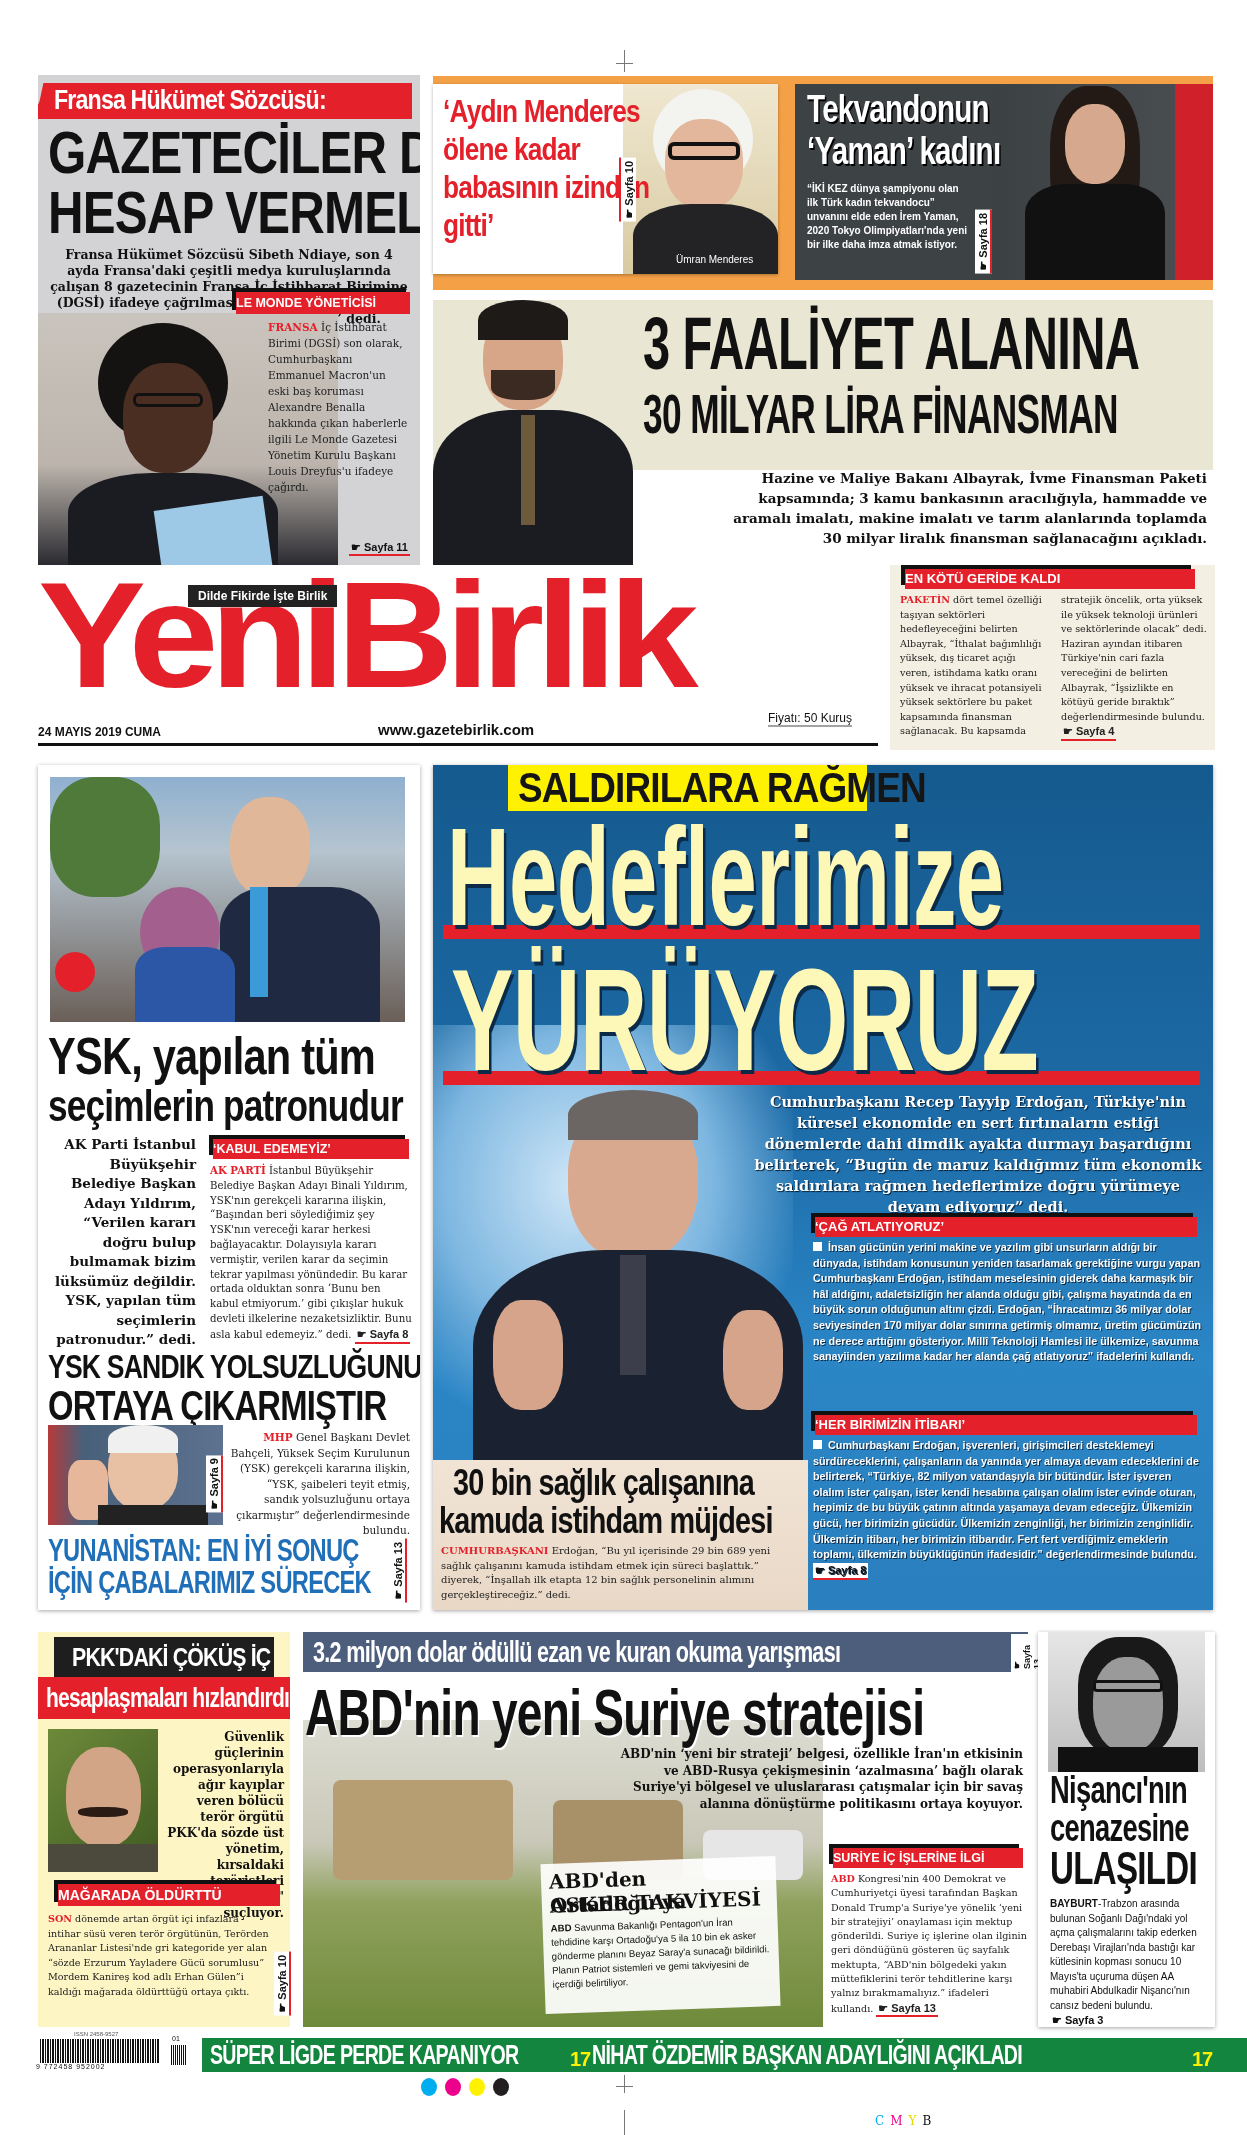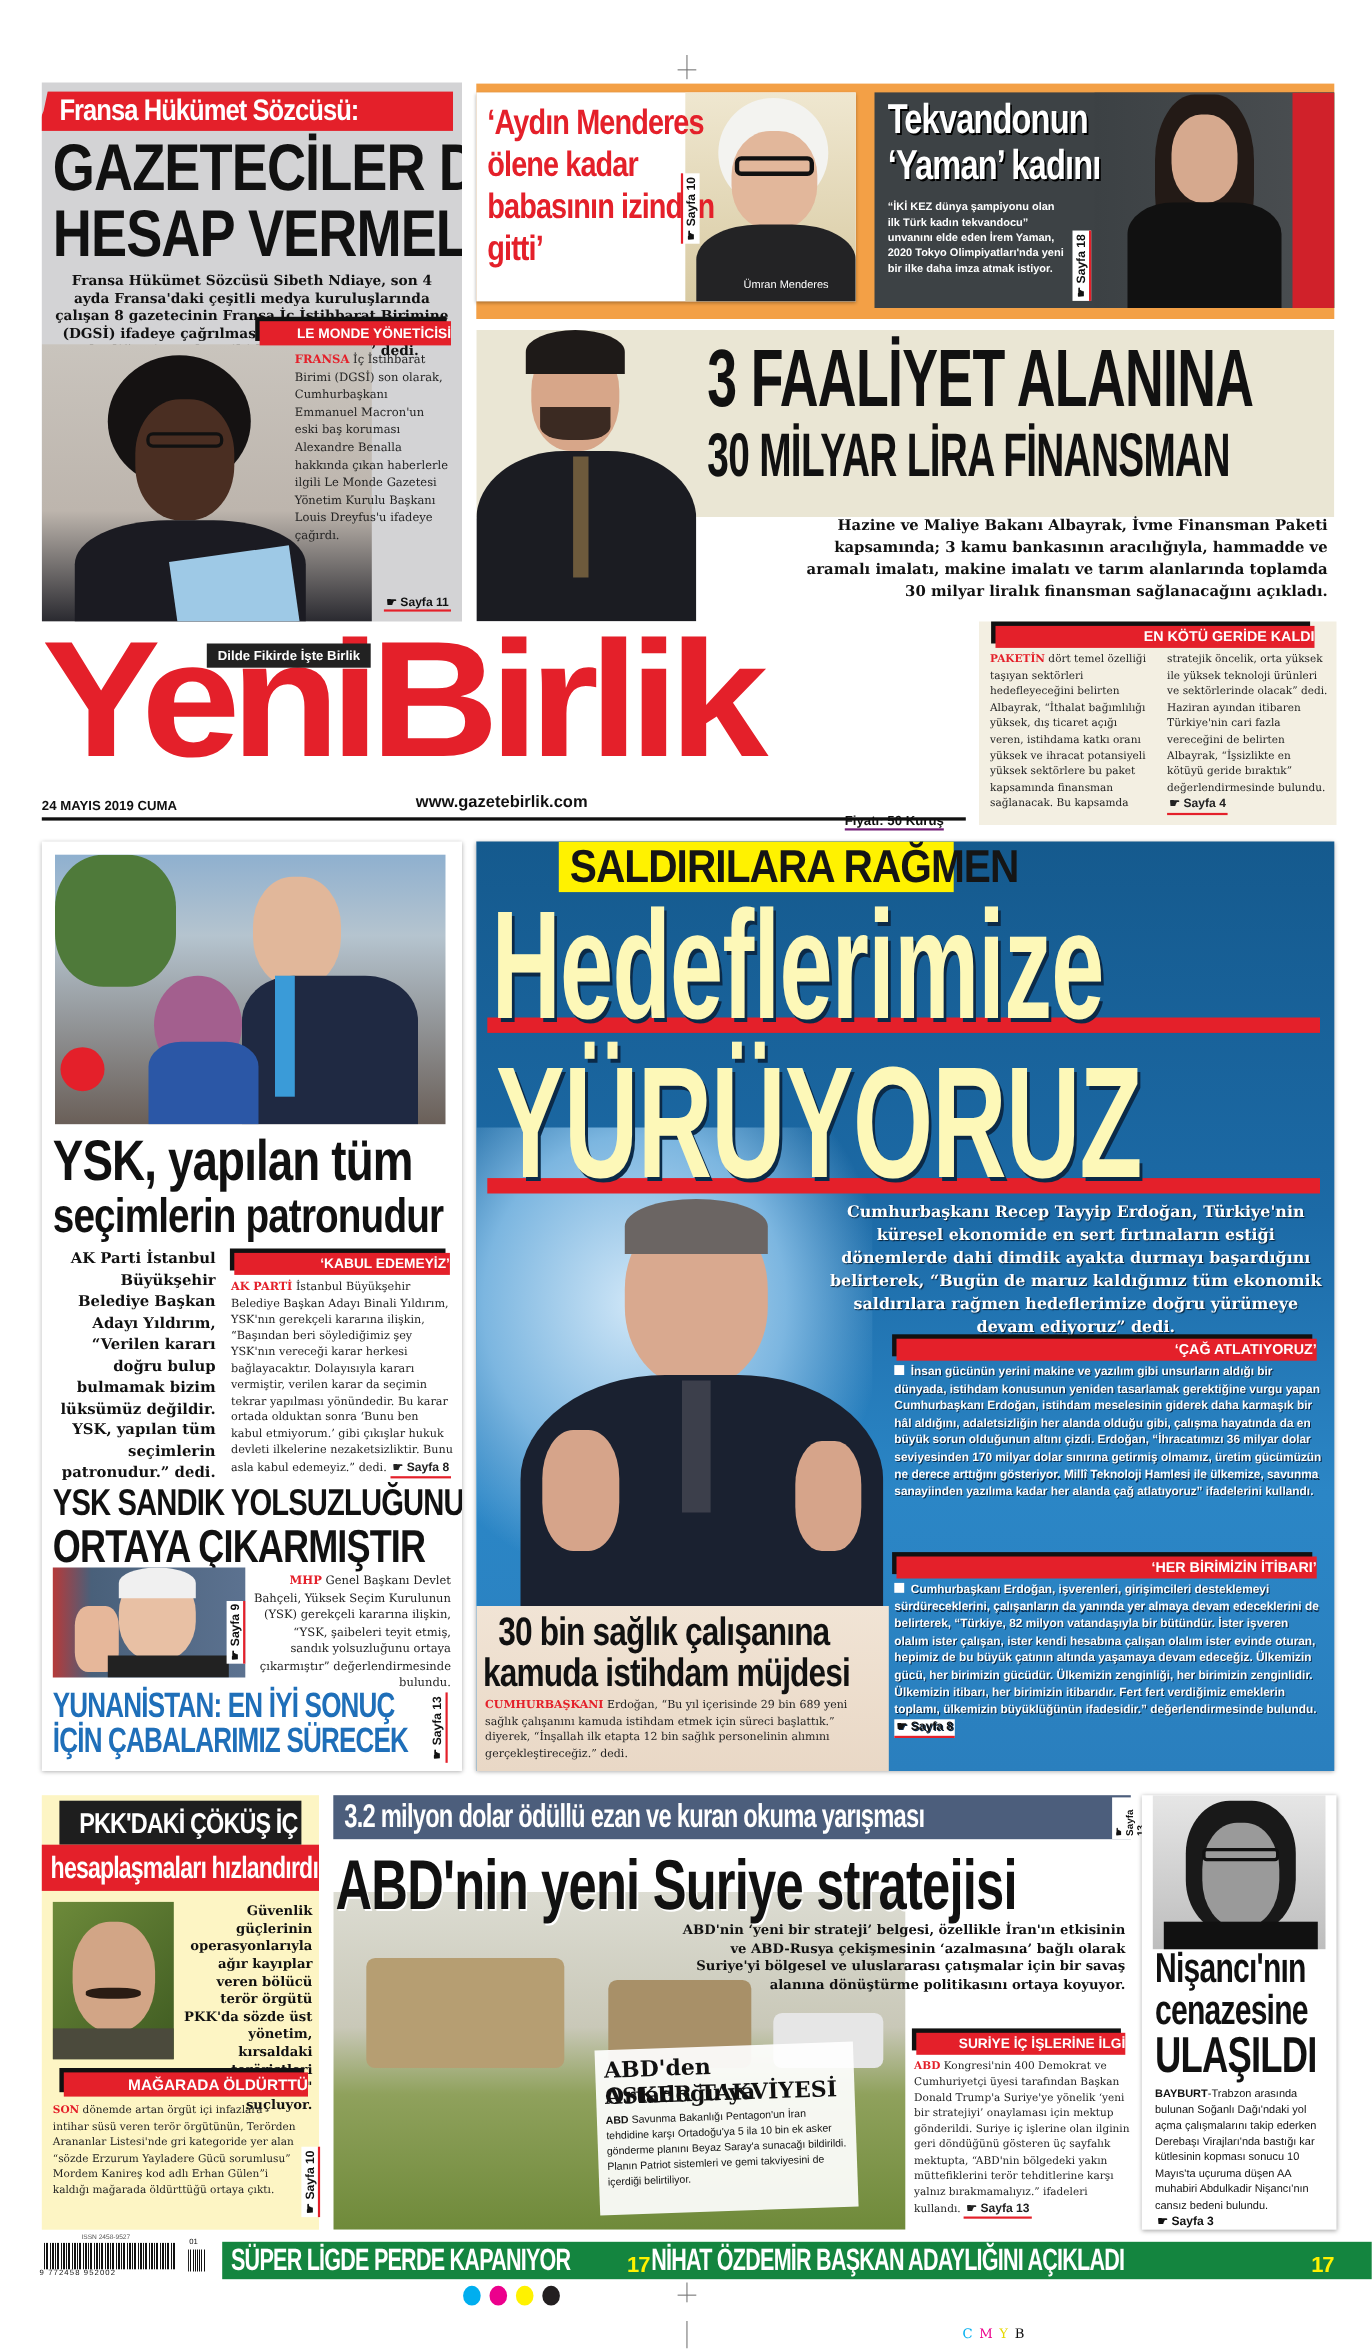--- a/index.html
+++ b/index.html
@@ -5,21 +5,21 @@
 *{box-sizing:border-box;margin:0;padding:0}
 html,body{width:1247px;height:2135px;background:#fff;overflow:hidden}
 body{position:relative;font-family:"Liberation Sans",sans-serif;color:#111}
 .abs{position:absolute}
 .cond{font-family:"Liberation Sans",sans-serif;font-weight:700;transform-origin:left top;white-space:nowrap;letter-spacing:-1px}
 .serif{font-family:"DejaVu Serif","Liberation Serif",serif}
 .lead{color:#e4202a;font-weight:700}
 .crop{position:absolute;background:#777;width:1px}
 .sayfa{display:inline-block;border-bottom:2px solid #e4202a;font-family:"Liberation Sans",sans-serif;font-weight:700;font-size:11px;padding:0 2px;white-space:nowrap}
 .sayfa-v{position:absolute;writing-mode:vertical-rl;transform:rotate(180deg);background:#fff;border-left:2px solid #e4202a;font-family:"Liberation Sans",sans-serif;font-weight:700;font-size:11px;padding:3px 1px;color:#111}
-.redbar{background:#e4202a;color:#fff;font-weight:700;text-align:right;box-shadow:-4px -4px 0 #111}
+.redbar{background:#e4202a;color:#fff;font-weight:700;text-align:left;box-shadow:-4px -4px 0 #111}
 .photo{position:absolute;overflow:hidden}
 .body-serif{font-family:"DejaVu Serif",serif;font-size:10.5px;line-height:15px;color:#222}
 </style>
 </head>
 <body>
 
 <div class="crop" style="left:624px;top:50px;height:22px"></div>
 <div class="abs" style="left:616px;top:63px;width:17px;height:1px;background:#777"></div>
 
 <div class="abs" style="left:38px;top:75px;width:382px;height:490px;background:#d3d3d5;overflow:hidden">
@@ -81,21 +81,21 @@
   <div class="cond" style="position:absolute;left:210px;top:4px;font-size:74px;line-height:80px;transform:scaleX(.66)">3 FAALİYET ALANINA</div>
   <div class="cond" style="position:absolute;left:210px;top:84px;font-size:56px;line-height:60px;transform:scaleX(.63)">30 MİLYAR LİRA FİNANSMAN</div>
   <div class="serif" style="position:absolute;left:290px;top:168px;width:484px;font-size:13.5px;line-height:20px;font-weight:700;text-align:right">Hazine ve Maliye Bakanı Albayrak, İvme Finansman Paketi kapsamında; 3 kamu bankasının aracılığıyla, hammadde ve aramalı imalatı, makine imalatı ve tarım alanlarında toplamda 30 milyar liralık finansman sağlanacağını açıkladı.</div>
 </div>
 
 <div class="abs" style="left:38px;top:575px;width:840px;height:170px">
   <div style="position:absolute;left:0;top:-20px;font-family:'Liberation Sans',sans-serif;font-weight:700;font-size:150px;line-height:160px;color:#e4202a;letter-spacing:-8px;transform:scaleX(1.08);transform-origin:left top;white-space:nowrap">YeniBirlik</div>
   <div style="position:absolute;left:150px;top:10px;background:#222;color:#fff;font-size:12px;font-weight:700;padding:4px 10px">Dilde Fikirde İşte Birlik</div>
   <div style="position:absolute;left:0;top:150px;font-size:12px;font-weight:700">24 MAYIS 2019 CUMA</div>
   <div style="position:absolute;left:340px;top:146px;font-size:15px;font-weight:700">www.gazetebirlik.com</div>
-  <div style="position:absolute;left:730px;top:164px;font-size:12px;font-weight:700;border-bottom:2px solid #701a75">Fiyatı: 50 Kuruş</div>
+  <div style="position:absolute;left:730px;top:136px;font-size:12px;font-weight:400;border-bottom:2px solid #a3a3a3">Fiyatı: 50 Kuruş</div>
   <div class="abs" style="left:0;top:168px;width:840px;height:3px;background:#111"></div>
 </div>
 
 <div class="abs" style="left:890px;top:565px;width:325px;height:185px;background:#f3efe2">
   <div class="redbar" style="position:absolute;left:15px;top:4px;width:290px;height:20px;font-size:13px;line-height:20px">EN KÖTÜ GERİDE KALDI</div>
   <div class="body-serif" style="position:absolute;left:10px;top:28px;width:308px;column-count:2;column-gap:14px;font-size:9.6px;line-height:14.6px">
     <span class="lead">PAKETİN</span><span> dört temel özelliği taşıyan sektörleri hedefleyeceğini belirten Albayrak, “İthalat bağımlılığı yüksek, dış ticaret açığı veren, istihdama katkı oranı yüksek ve ihracat potansiyeli yüksek sektörlere bu paket kapsamında finansman sağlanacak. Bu kapsamda stratejik öncelik, orta yüksek ile yüksek teknoloji ürünleri ve sektörlerinde olacak” dedi. Haziran ayından itibaren Türkiye'nin cari fazla vereceğini de belirten Albayrak, “İşsizlikte en kötüyü geride bıraktık” değerlendirmesinde bulundu.</span>
     <span class="sayfa">☛ Sayfa 4</span>
   </div>
 </div>

